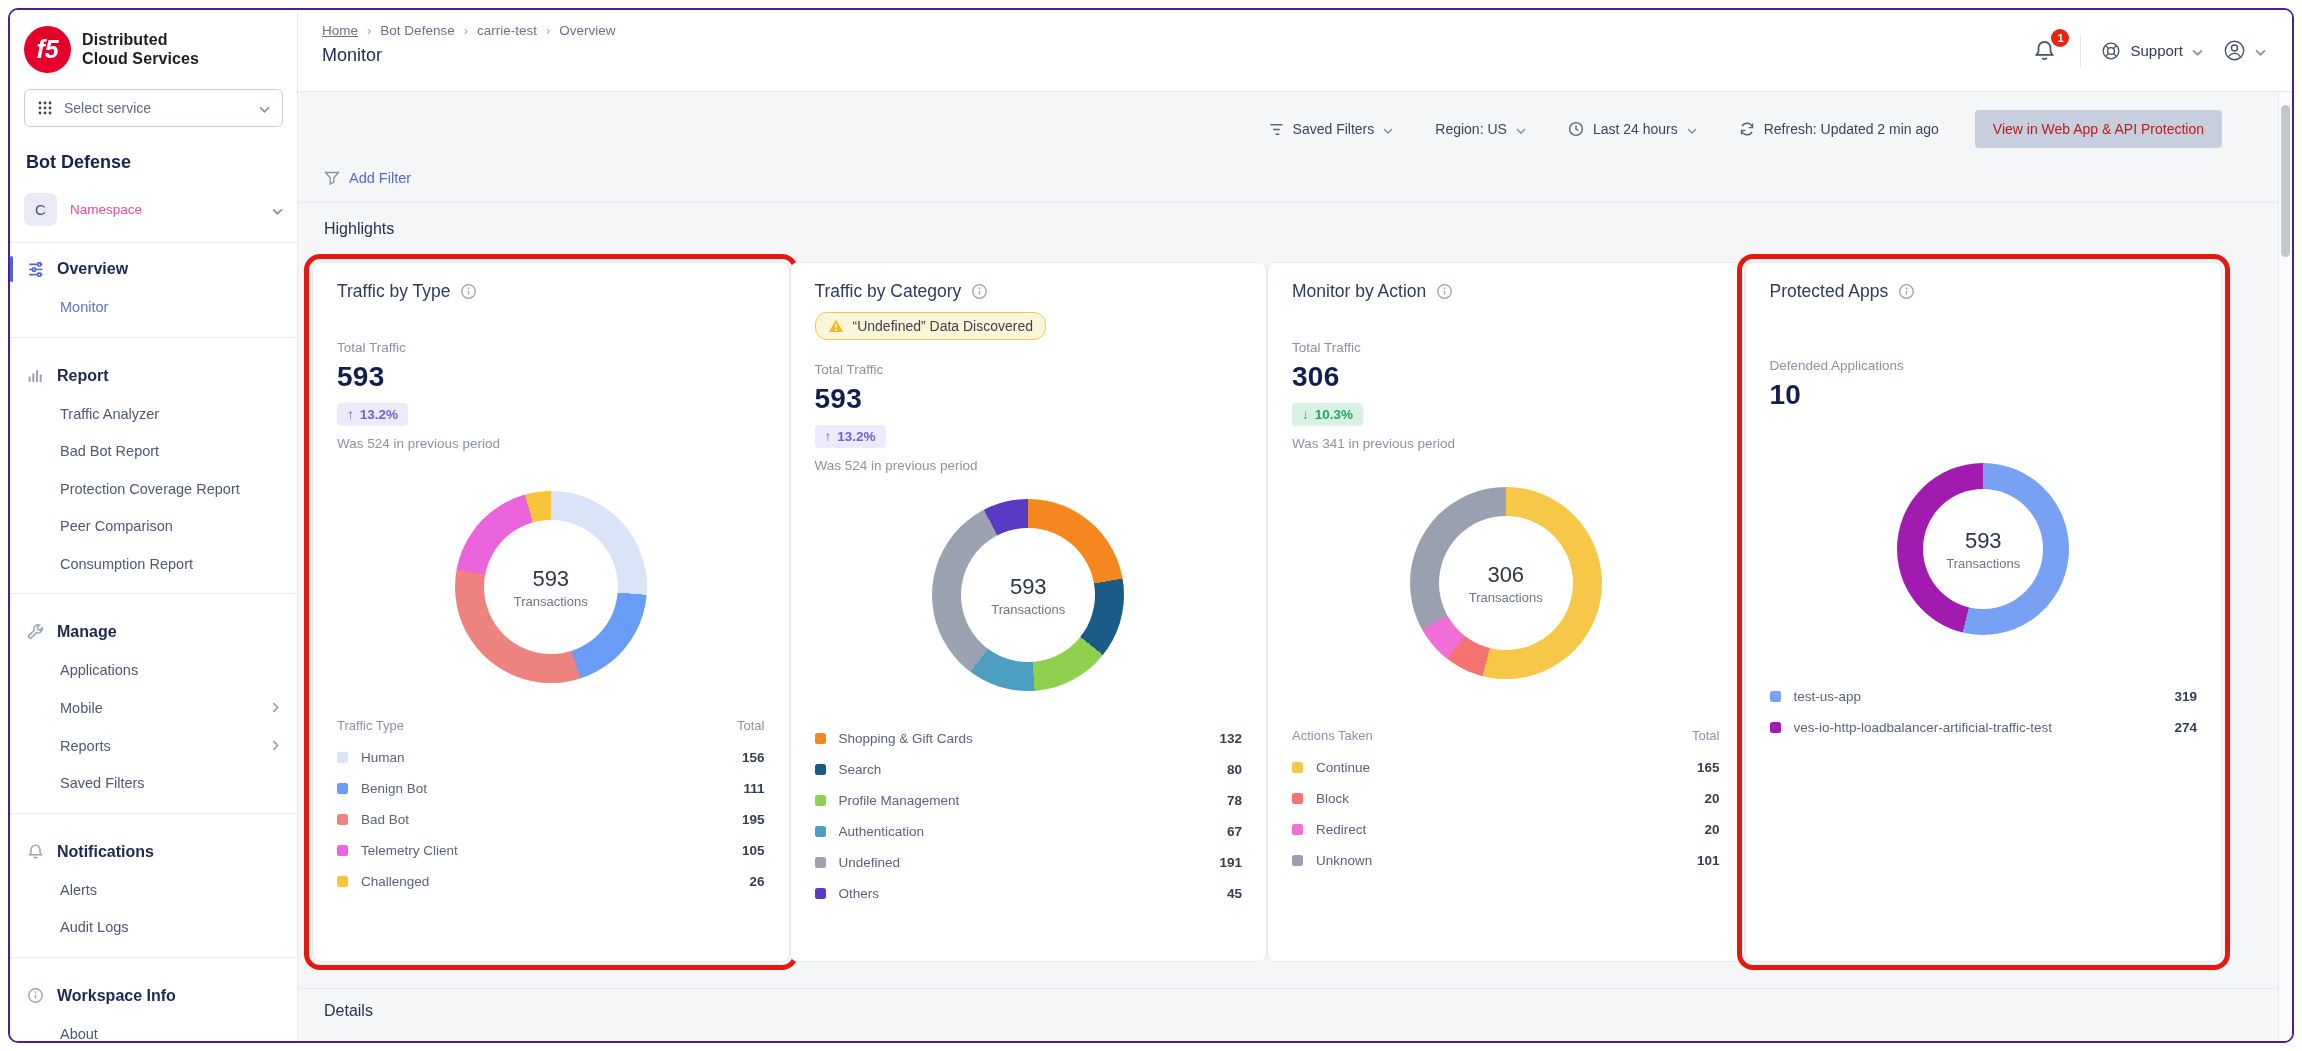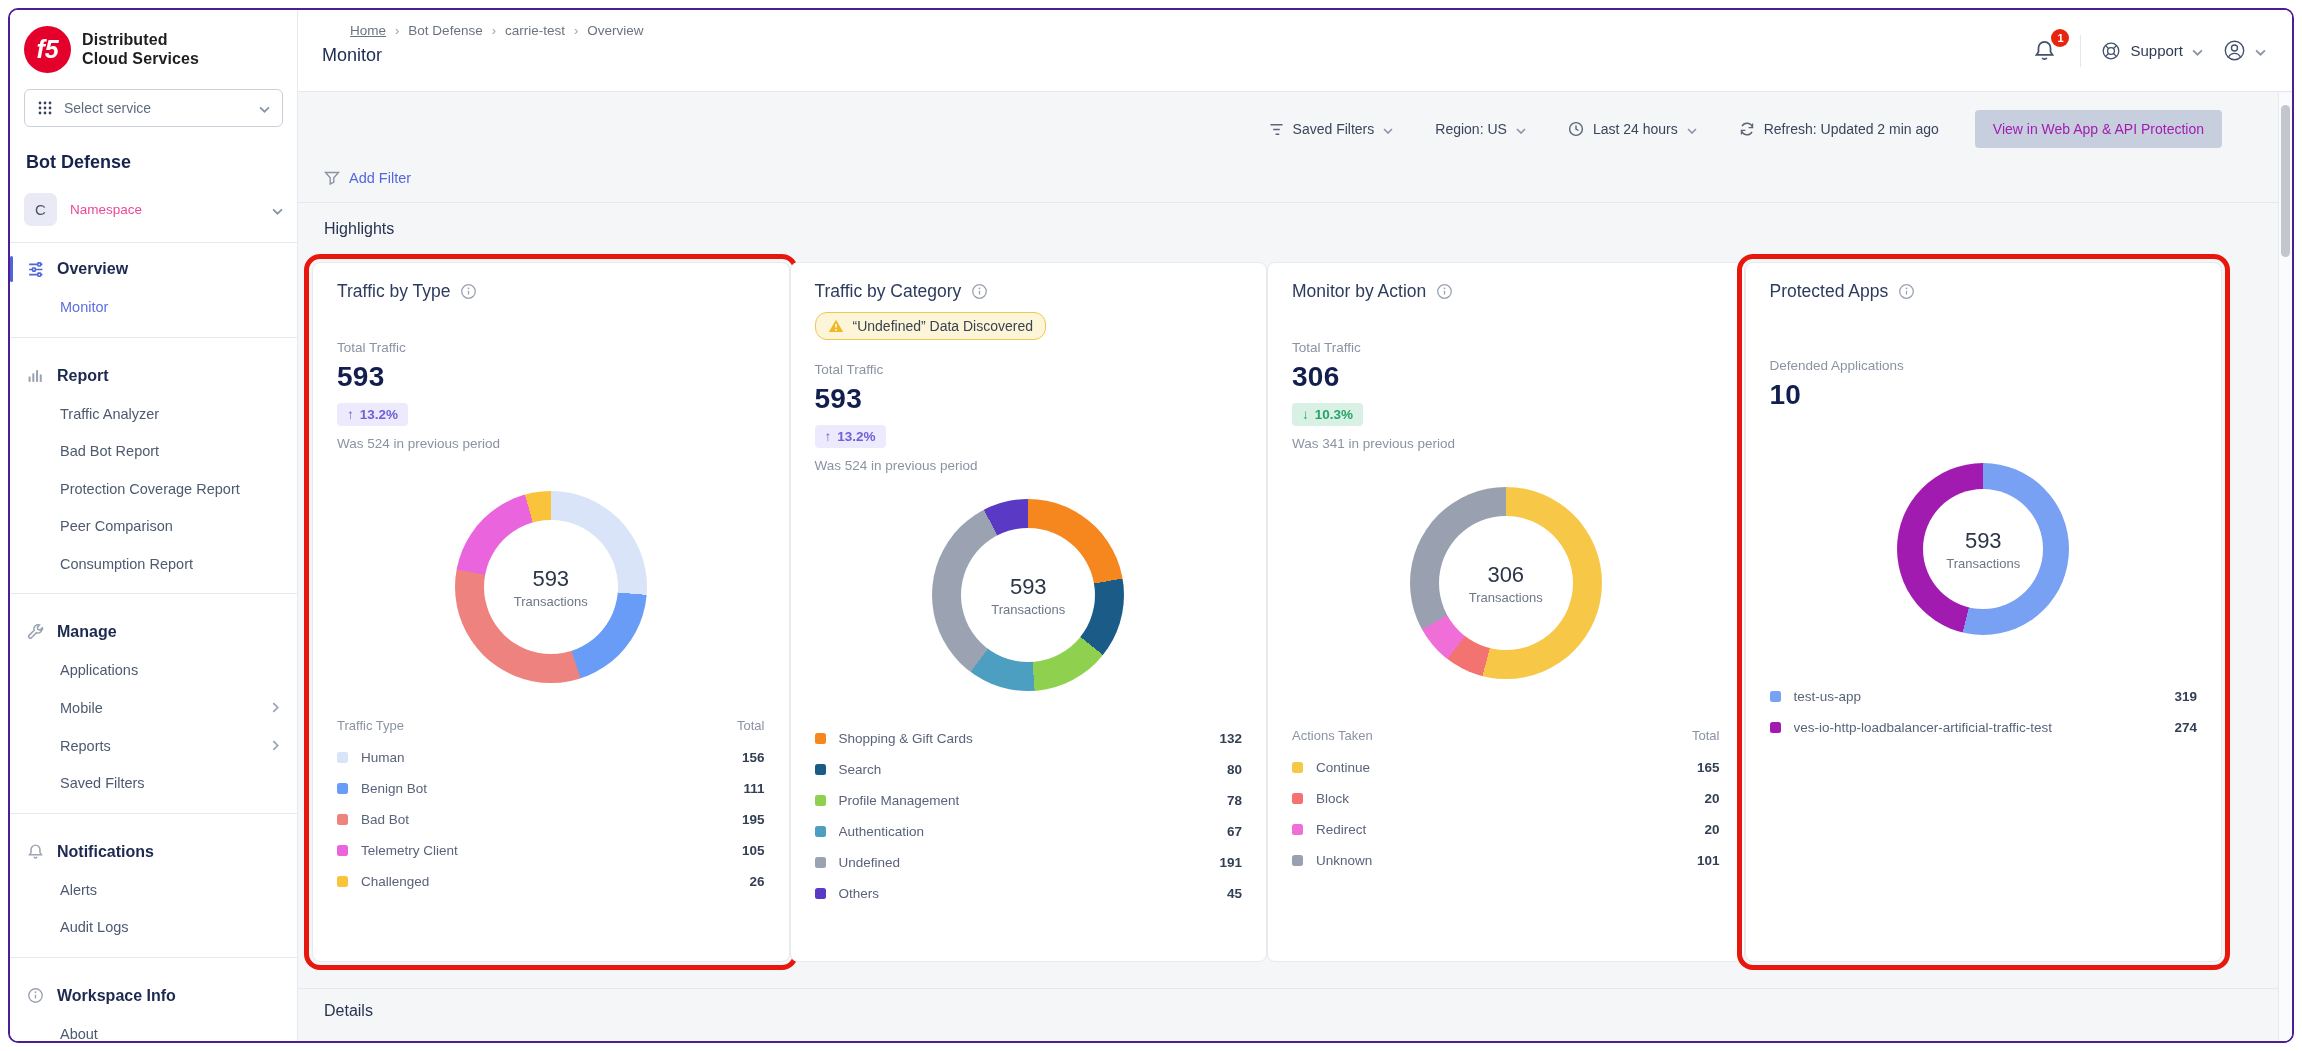--- a/index.html
+++ b/index.html
@@ -27,32 +27,32 @@
   .nav-sub { padding:9px 18px 9px 50px; font-size:14.5px; color:#4d5a70; display:flex; align-items:center; cursor:pointer; line-height:1.35; }
   .nav-sub.active { color:#5d6fe2; }
   .nav-sub .chev { margin-left:auto; }
 
   
   .main { flex:1; display:flex; flex-direction:column; background:#f5f6f8; position:relative; min-width:0; }
   .topbar { background:#fff; border-bottom:1px solid #e7e9ef; height:82px; flex:none; display:flex; justify-content:space-between; padding:0 26px 0 24px; }
   .crumb-wrap { padding-top:13px; }
   .breadcrumb { font-size:13.5px; color:#6b7383; display:flex; gap:9px; align-items:center; }
   .breadcrumb .crumb { cursor:pointer; }
-  .breadcrumb .crumb.home { text-decoration:underline;margin-left:28px; }
+  .breadcrumb .crumb.home { text-decoration:underline; }
   .breadcrumb .sep { color:#9aa2b1; font-size:13px; }
   .page-title { margin-top:7px; font-size:18px; color:#1c2b50; }
   .top-actions { display:flex; align-items:center; gap:20px; }
   .bell-wrap { position:relative; padding:4px; cursor:pointer; }
   .badge-dot { position:absolute; top:-6px; right:-9px; background:#e8240f; color:#fff; font-size:11px; font-weight:bold; min-width:18px; height:18px; border-radius:9px; display:flex; align-items:center; justify-content:center; padding:0 4px; }
   .vdiv { width:1px; height:32px; background:#e3e6ec; }
   .hdr-item { display:flex; align-items:center; gap:9px; color:#2f3c55; font-size:15px; cursor:pointer; }
 
   .toolbar { display:flex; align-items:center; justify-content:flex-end; gap:42px; padding:18px 70px 2px 24px; flex:none; }
   .tool-item { display:flex; align-items:center; gap:9px; color:#39465c; font-size:14px; cursor:pointer; white-space:nowrap; }
-  .view-btn { background:#c7cfdf; color:#a21caf; font-size:14px; padding:11px 18px; border-radius:4px; border:none; margin-left:-6px; cursor:pointer; white-space:nowrap; }
+  .view-btn { background:#c7cfdf; color:#b91c1c; font-size:14px; padding:11px 18px; border-radius:4px; border:none; margin-left:-6px; cursor:pointer; white-space:nowrap; }
 
   .addfilter-row { padding:20px 24px 16px 26px; display:flex; align-items:center; gap:9px; color:#5468dd; font-size:14.5px; cursor:pointer; flex:none; }
   .section-rule { border:none; border-top:1px solid #e4e7ed; flex:none; }
   .highlights-head { padding:17px 24px 12px 26px; font-size:16px; color:#273350; flex:none; }
 
   .cards-row { display:flex; padding:12px 70px 0 14px; flex:none; }
   .card { background:#fff; border:1px solid #e8eaef; border-radius:8px; flex:1; min-width:0; padding:18px 24px 20px; display:flex; flex-direction:column; height:700px; }
   .card.hl { outline:5px solid #e8170d; outline-offset:3px; }
   .card-title-row { display:flex; align-items:center; gap:10px; }
   .card-title { font-size:17.5px; color:#2c3b5e; }

